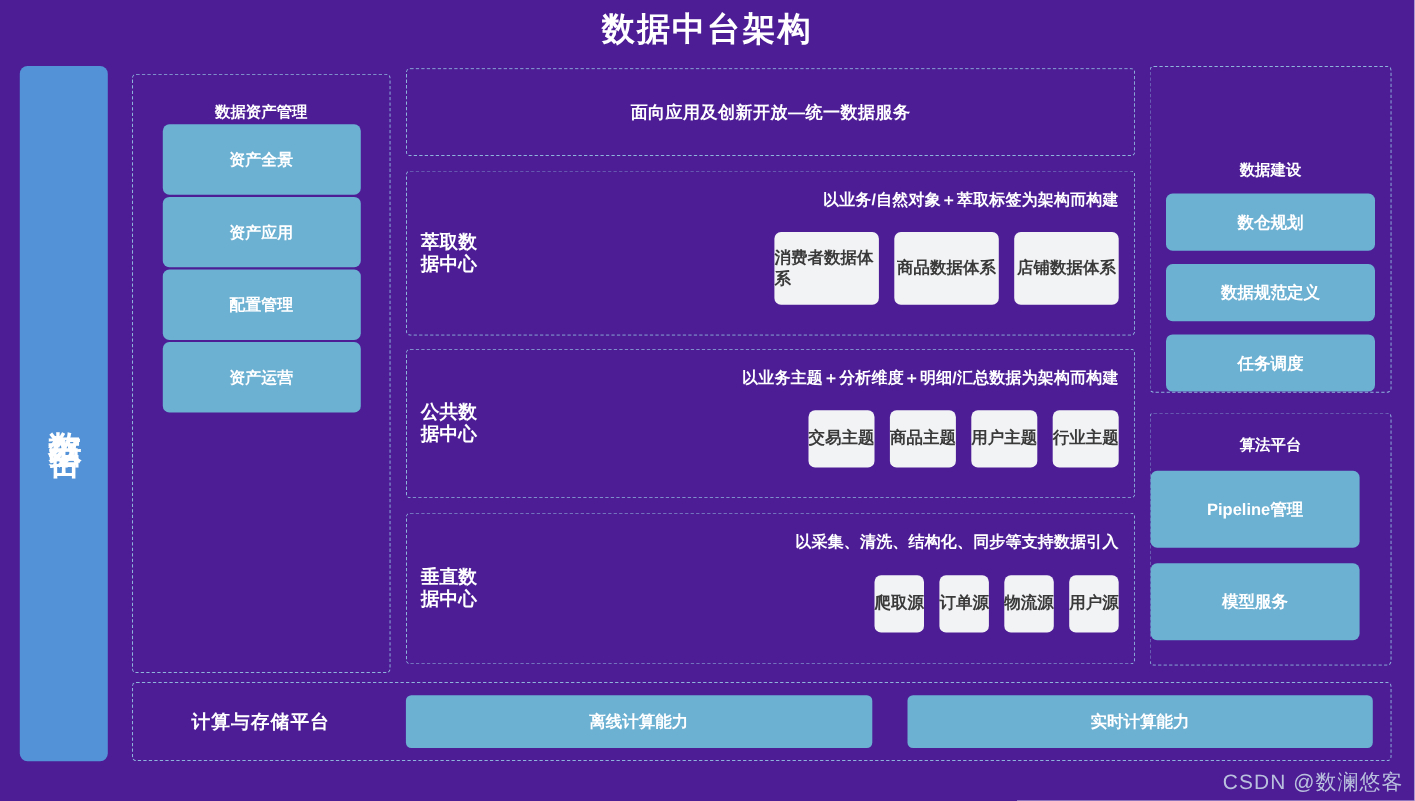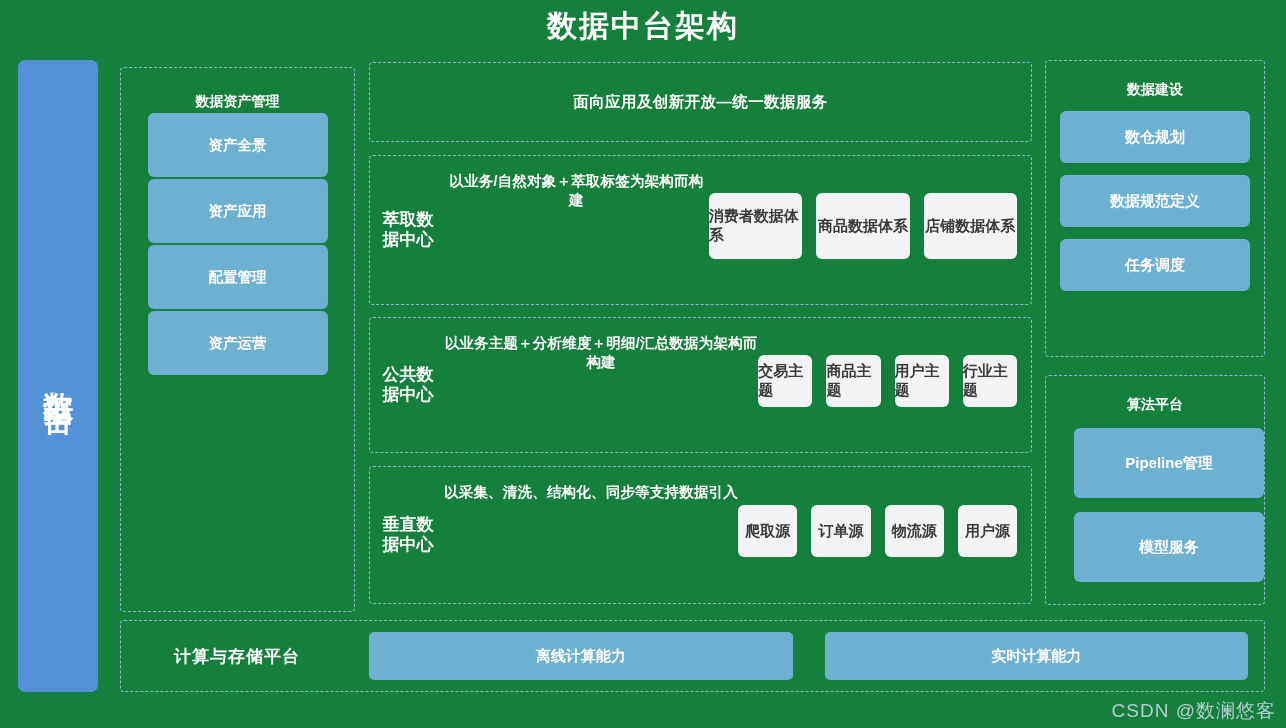--- a/index.html
+++ b/index.html
@@ -7,21 +7,21 @@
     padding: 0;
     background: #ffffff;
   }
   body {
     font-family: "Liberation Sans", "DejaVu Sans", sans-serif;
   }
   #canvas {
     position: relative;
     width: 1286px;
     height: 728px;
-    background: #15803d;
+    background: #4c1d95;
     overflow: hidden;
   }
   
   #title {
     position: absolute;
     left: 0; top: 6px;
     width: 1286px;
     text-align: center;
     color: #ffffff;
     font-size: 30px;
@@ -118,23 +118,24 @@
     font-size: 17px;
     font-weight: bold;
     line-height: 1.18;
     text-align: center;
     padding-left: 6px;
     box-sizing: border-box;
   }
   .band-body {
     flex: 1 1 auto;
     display: flex;
-    flex-direction: row;
+    flex-direction: column;
     box-sizing: border-box;
     padding: 0 14px 0 4px;
+    align-items: flex-end;
   }
   .band-caption {
     color: #ffffff;
     font-size: 14.5px;
     font-weight: bold;
     text-align: center;
     padding-top: 16px;
     letter-spacing: .2px;
   }
   .band-cards {
@@ -160,27 +161,28 @@
   }
   #band-public .wcard, #band-vert .wcard { height: 52px; }
 
   
   #grp-build {
     left: 1045px; top: 60px; width: 220px; height: 297px;
     padding-top: 20px;
     display: flex;
     flex-direction: column;
     align-items: center;
+    justify-content: flex-end;
   }
   #grp-algo {
     left: 1045px; top: 375px; width: 220px; height: 230px;
     padding-top: 20px;
     display: flex;
     flex-direction: column;
-    align-items: flex-end;
+    align-items: flex-start;
   }
   .right-card {
     width: 190px;
     height: 52px;
     margin-top: 12px;
     background: #6cb0d2;
     border-radius: 6px;
     display: flex;
     align-items: center;
     justify-content: center;

